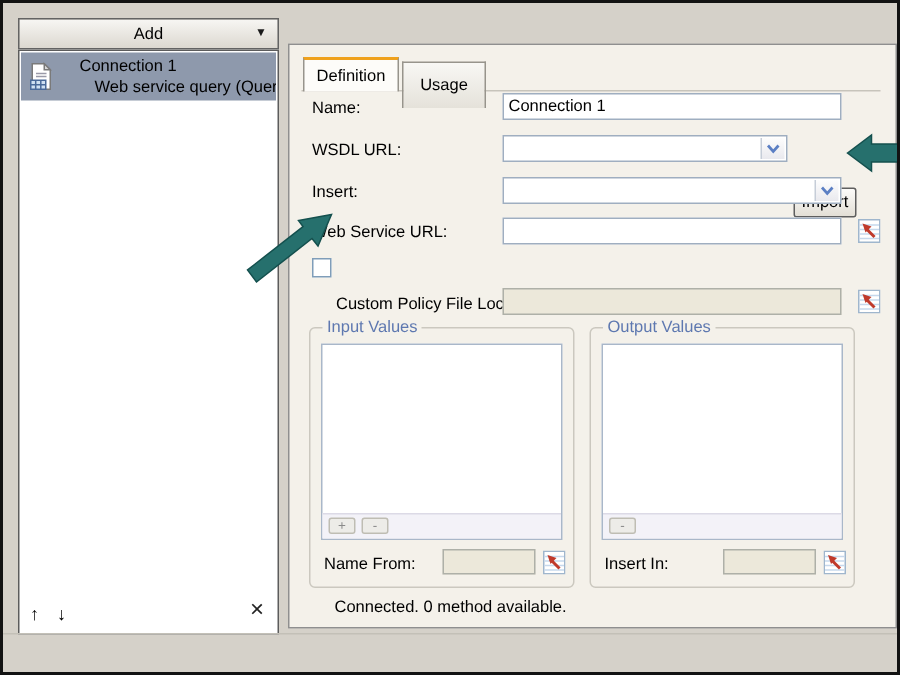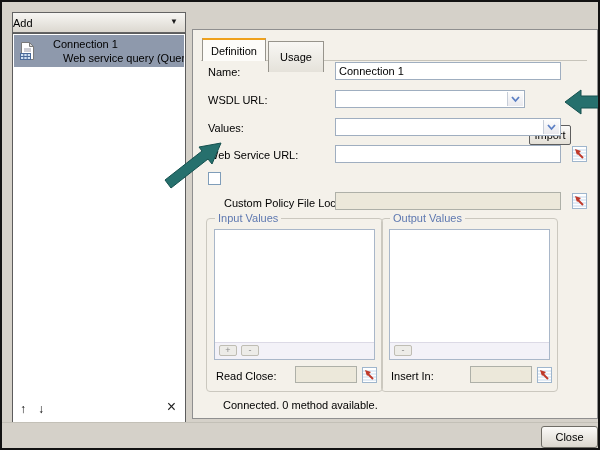--- a/index.html
+++ b/index.html
@@ -5,21 +5,21 @@
   html,body{margin:0;padding:0;background:#fff;}
   .screen{
     position:relative;width:600px;height:450px;box-sizing:border-box;
     background:#D5D1C9;border:2px solid #121212;overflow:hidden;
     font-family:"Liberation Sans","DejaVu Sans",sans-serif;font-size:11px;color:#000;
   }
   .abs{position:absolute;}
   
   .add-btn{left:10px;top:10px;width:172px;height:19px;
     background:linear-gradient(#f7f6f3,#dcd8d0);border:1px solid #636363;
-    display:flex;align-items:center;cursor:default;}
+    display:flex;align-items:center;justify-content:center;cursor:default;}
   .add-caret{position:absolute;right:7px;top:4px;font-size:8px;color:#1a1a1a;}
   .conn-list{left:10px;top:31px;width:172px;height:388px;background:#ffffff;border:1px solid #5c5c5c;}
   .list-item{position:absolute;left:1px;top:1px;right:1px;height:32px;background:#8E99AC;overflow:hidden;white-space:nowrap;}
   .li-icon{position:absolute;left:4px;top:6px;}
   .li-title{position:absolute;left:39px;top:3px;}
   .li-sub{position:absolute;left:49px;top:17px;}
   .list-nav{position:absolute;left:0;right:0;bottom:2px;height:18px;}
   .nav-up{position:absolute;left:7px;top:0;font-weight:bold;font-size:12px;line-height:14px;}
   .nav-down{position:absolute;left:25px;top:0;font-weight:bold;font-size:12px;line-height:14px;}
   .nav-del{position:absolute;right:9px;top:-3px;font-size:16px;line-height:16px;color:#222;}
@@ -114,21 +114,21 @@
       <span class="chev">
         <svg width="9" height="7" viewBox="0 0 9 7">
             <path d="M1 1 L4.5 5 L8 1" stroke="#5B7FC4" stroke-width="1.8" fill="none"></path>
           </svg>
       </span>
     </div>
     <div class="import-btn" style="left:336px;top:59px;margin-top:36px;">
       <span>Import</span>
     </div>
 
-    <span class="flabel" style="left:15px;top:92px;">Values:</span>
+    <span class="flabel" style="left:15px;top:92px;">Insert:</span>
     <div class="combo" style="left:142px;top:88px;width:226px;">
       <span class="chev">
         <svg width="9" height="7" viewBox="0 0 9 7">
             <path d="M1 1 L4.5 5 L8 1" stroke="#5B7FC4" stroke-width="1.8" fill="none"></path>
           </svg>
       </span>
     </div>
 
     <span class="flabel" style="left:15px;top:119px;">Web Service URL:</span>
     <input class="tfield" style="left: 142px; top: 115px; width: 226px;">
@@ -161,36 +161,36 @@
     </span>
 
     <div class="group" style="left:13px;top:188px;">
       <span class="gtitle">Input Values</span>
       <div class="listbox">
         <div class="lb-footer">
           <span class="mini-btn" style="left:4px;">+</span>
           <span class="mini-btn" style="left:26px;">-</span>
         </div>
       </div>
-      <span class="flabel" style="left:9px;top:151px;">Read Close:</span>
+      <span class="flabel" style="left:9px;top:151px;">Name From:</span>
       <input class="tfield dfield" style="left: 88px; top: 147px; width: 62px; height: 17px;" disabled="">
       <span class="pick" style="left:155px;top:148px;">
         <svg width="15" height="16" viewBox="0 0 15 16">
           <rect x="0.5" y="0.5" width="14" height="15" fill="#ffffff" stroke="#9FB6CD"></rect>
           <line x1="1" y1="4" x2="14" y2="4" stroke="#C6D8EC"></line>
             <line x1="1" y1="7" x2="14" y2="7" stroke="#C6D8EC"></line>
           <line x1="1" y1="10" x2="14" y2="10" stroke="#C6D8EC"></line>
             <line x1="1" y1="13" x2="14" y2="13" stroke="#C6D8EC"></line>
           <path d="M11 12 L5 6" stroke="#C03A2B" stroke-width="2"></path>
             <polygon points="3,3 9,5 5,9" fill="#C03A2B"></polygon>
         </svg>
       </span>
     </div>
 
-    <div class="group" style="left:188px;top:188px;">
+    <div class="group" style="left:200px;top:188px;">
       <span class="gtitle">Output Values</span>
       <div class="listbox">
         <div class="lb-footer">
           <span class="mini-btn" style="left:4px;">-</span>
         </div>
       </div>
       <span class="flabel" style="left:9px;top:151px;">Insert In:</span>
       <input class="tfield dfield" style="left: 88px; top: 147px; width: 62px; height: 17px;" disabled="">
       <span class="pick" style="left:155px;top:148px;">
         <svg width="15" height="16" viewBox="0 0 15 16">
@@ -202,22 +202,19 @@
           <path d="M11 12 L5 6" stroke="#C03A2B" stroke-width="2"></path>
             <polygon points="3,3 9,5 5,9" fill="#C03A2B"></polygon>
         </svg>
       </span>
     </div>
 
     <span class="flabel" style="left:30px;top:369px;">Connected. 0 method available.</span>
   </div>
 
   <div class="abs bottom-line"></div>
-  <div class="abs close-btn">
-    <span>Close</span>
-  </div>
 
   <svg class="abs overlay" viewBox="0 0 600 450">
     <polygon points="563,100 579,88 579,94 600,94 600,106 579,106 579,112" fill="#26706D" stroke="#14504E" stroke-width="1"></polygon>
     <polygon points="219,141 197,145 200,149 163,178 169,186 206,157 210,162" fill="#26706D" stroke="#14504E" stroke-width="1"></polygon>
   </svg>
 
 </div>
 
 </body></html>

